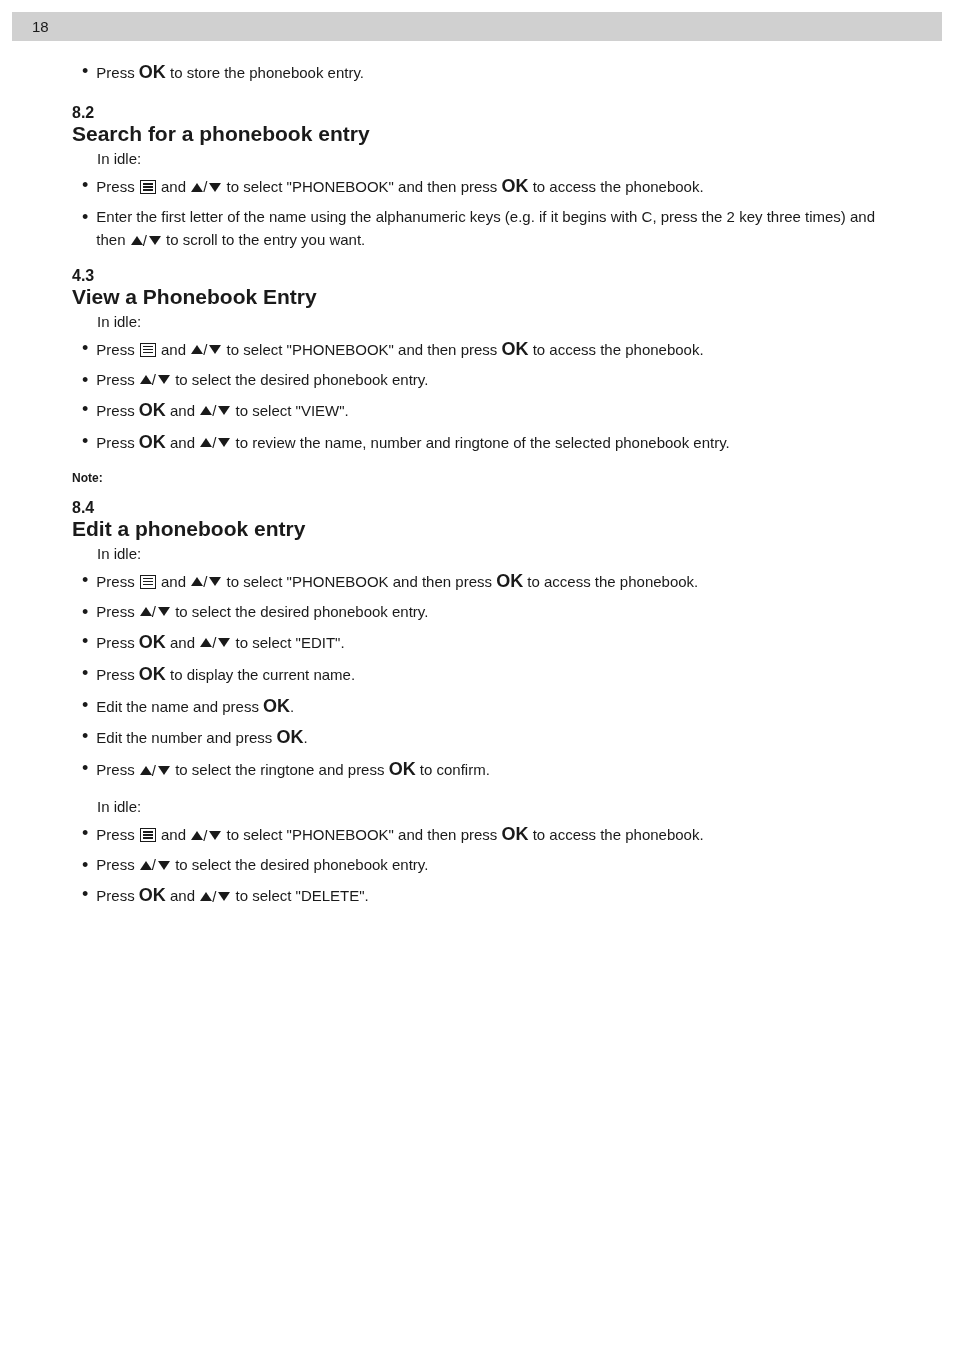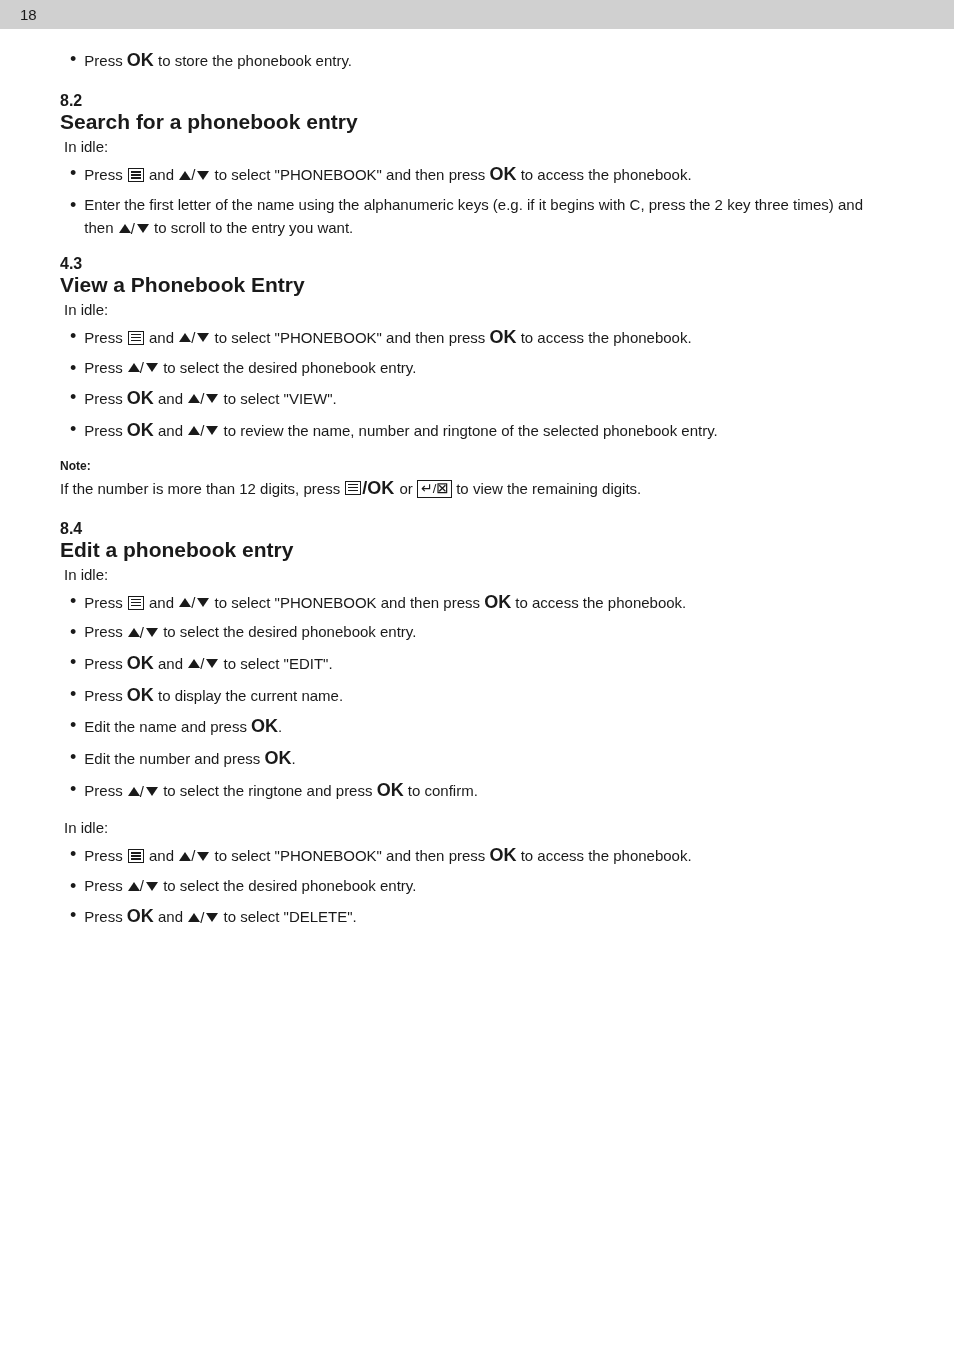--- a/index.html
+++ b/index.html
@@ -14,21 +14,21 @@
       font-size: 15px;
       color: #1a1a1a;
       width: 954px;
       min-height: 1350px;
     }
 
     .page-container {
       width: 954px;
       min-height: 1350px;
       background: #ffffff;
-      padding: 0;
+      padding: 12px;
     }
 
     .page-header {
       background: #d0d0d0;
       padding: 6px 20px;
       font-size: 15px;
       font-weight: normal;
       margin-bottom: 18px;
     }
 
@@ -71,20 +71,21 @@
     .section-title {
       font-size: 21px;
       font-weight: bold;
     }
 
     .section-subtitle {
       font-size: 15px;
       font-weight: normal;
       margin-bottom: 6px;
       padding-left: 4px;
+      margin-left: 21px;
     }
 
     .bullet-list {
       list-style: none;
       padding-left: 10px;
       margin-bottom: 12px;
     }
 
     .bullet-list li {
       display: flex;
@@ -265,32 +266,20 @@
             <span class="nav-arrows">
               <span class="triangle-up"></span>/<span class="triangle-down"></span>
             </span> to review the name, number and ringtone of the selected phonebook entry.
           </span>
         </li>
       </ul>
     </div>
 
     <div class="section-gap">
       <div class="note-heading">Note:</div>
-      <div class="note-text">
-        If the number is more than 12 digits, press 
-        <span style="display:inline-flex;align-items:center;vertical-align:middle;position:relative;top:-1px;">
-          <span class="menu-icon" style="margin-right:0;"></span>
-            <span style="font-size:18px;font-weight:bold;margin: 0 1px;">/OK</span>
-        </span>
-        or 
-        <span style="display:inline-flex;align-items:center;border:1.5px solid #1a1a1a;padding:0 3px;vertical-align:middle;height:18px;position:relative;top:-1px;font-size:13px;">
-          <span style="font-size:14px;">↵</span>/<span style="font-weight:bold;font-size:13px;">☒</span>
-        </span>
-        to view the remaining digits.
-      </div>
     </div>
 
     <div class="section-gap">
       <div class="section-heading">
         <span class="section-number">8.4</span>
         <span class="section-title">Edit a phonebook entry</span>
       </div>
       <div class="section-subtitle">In idle:</div>
       <ul class="bullet-list">
         <li>

